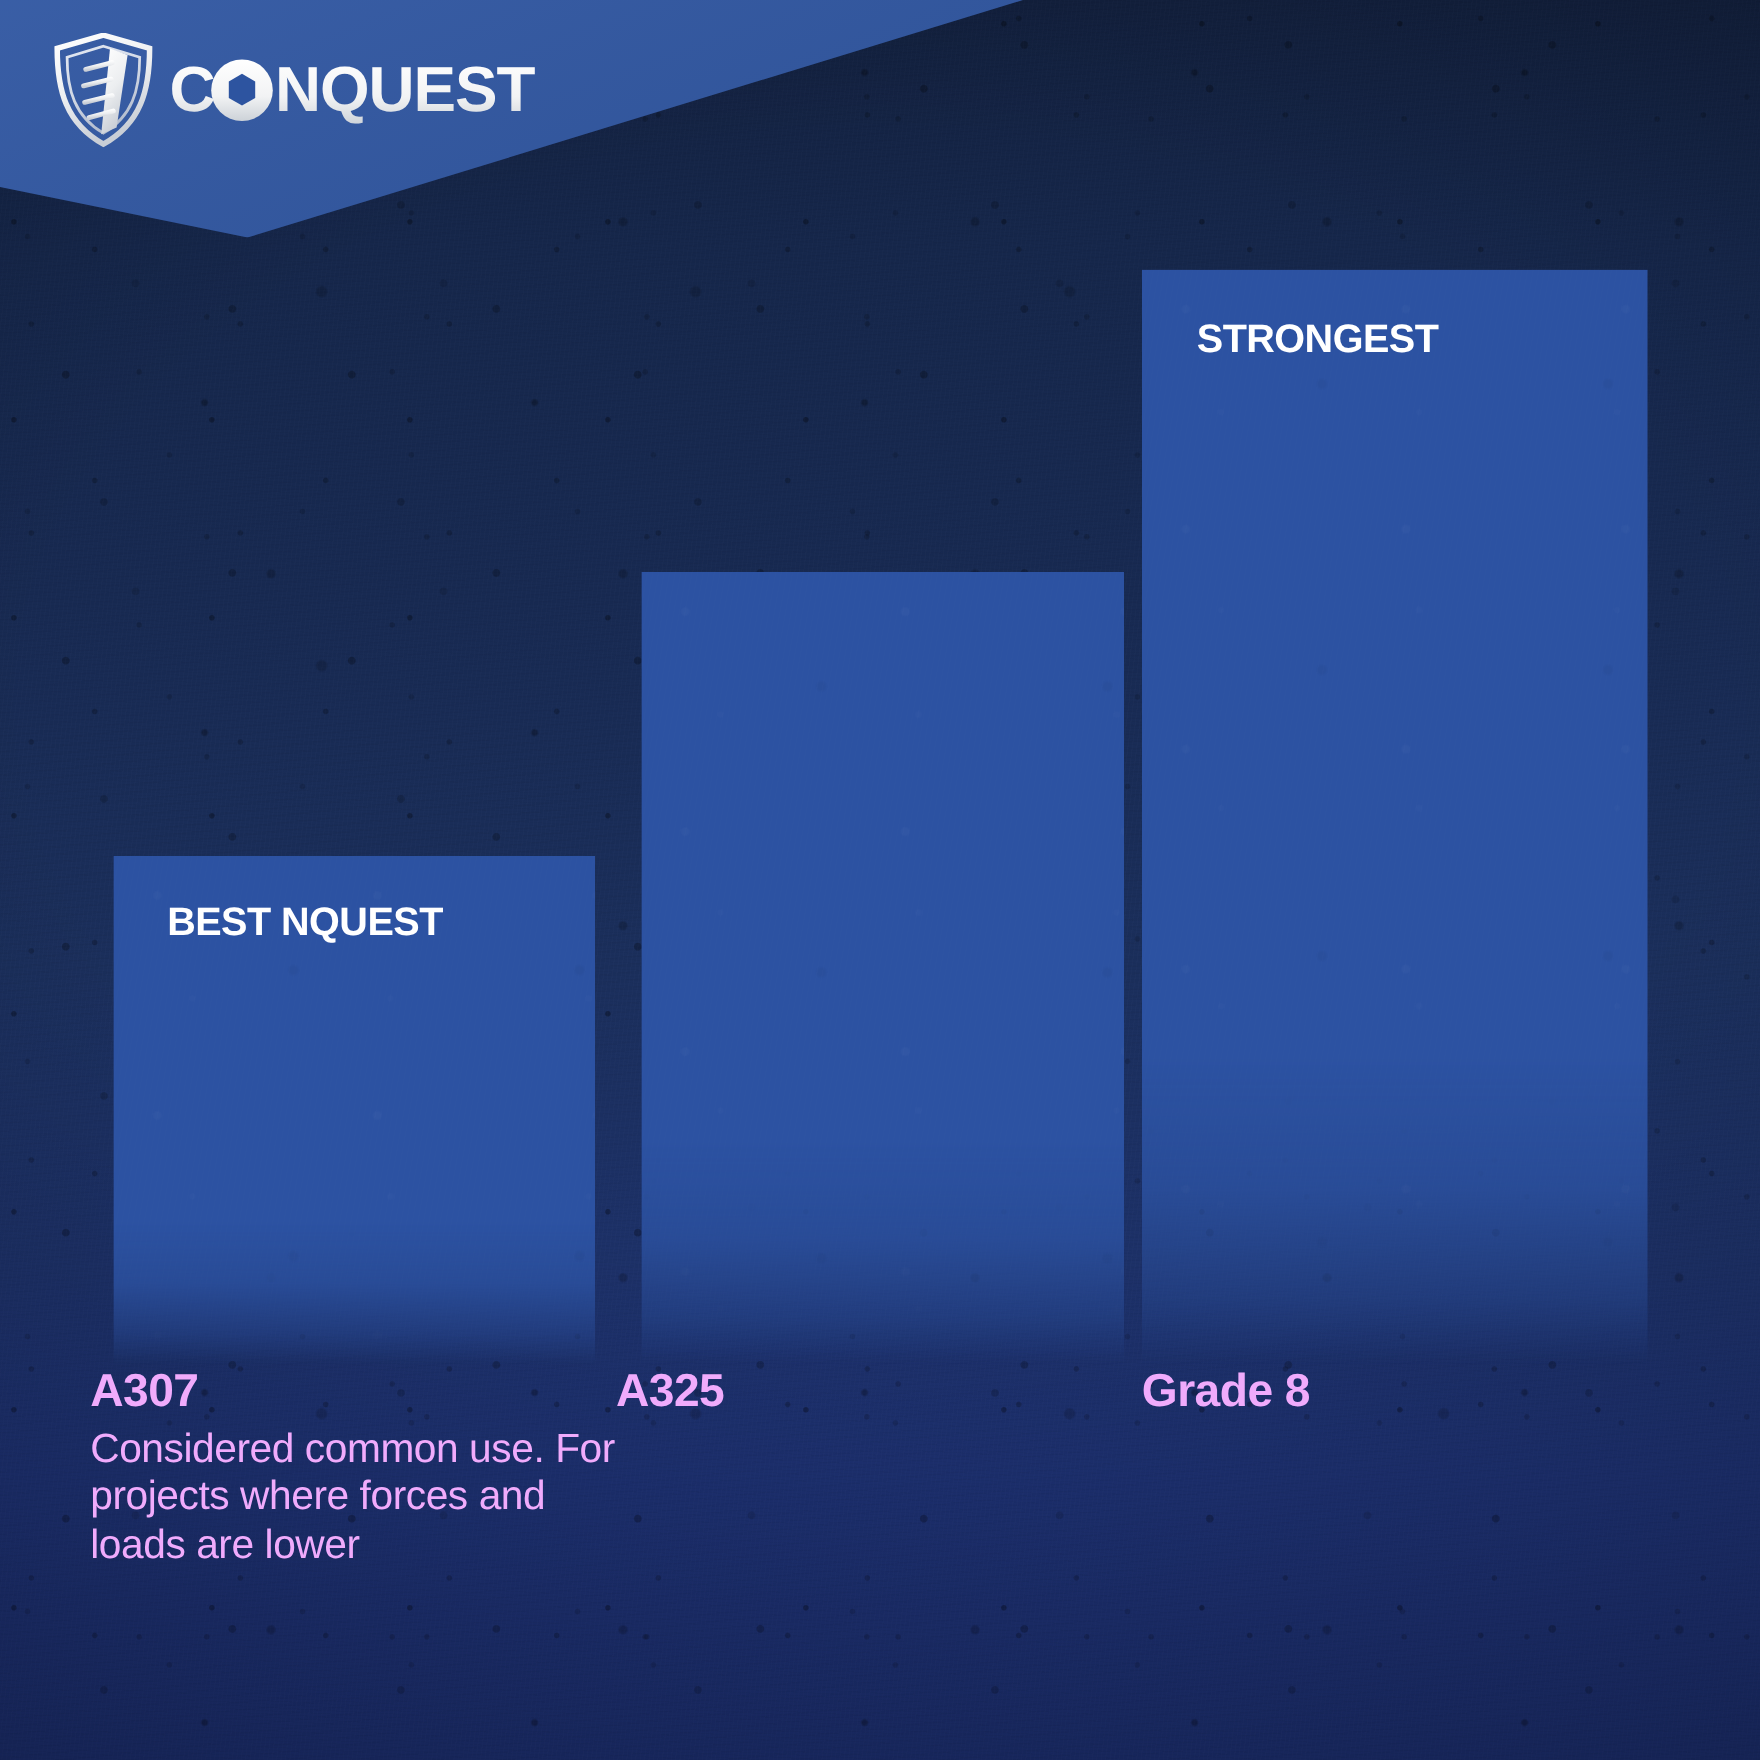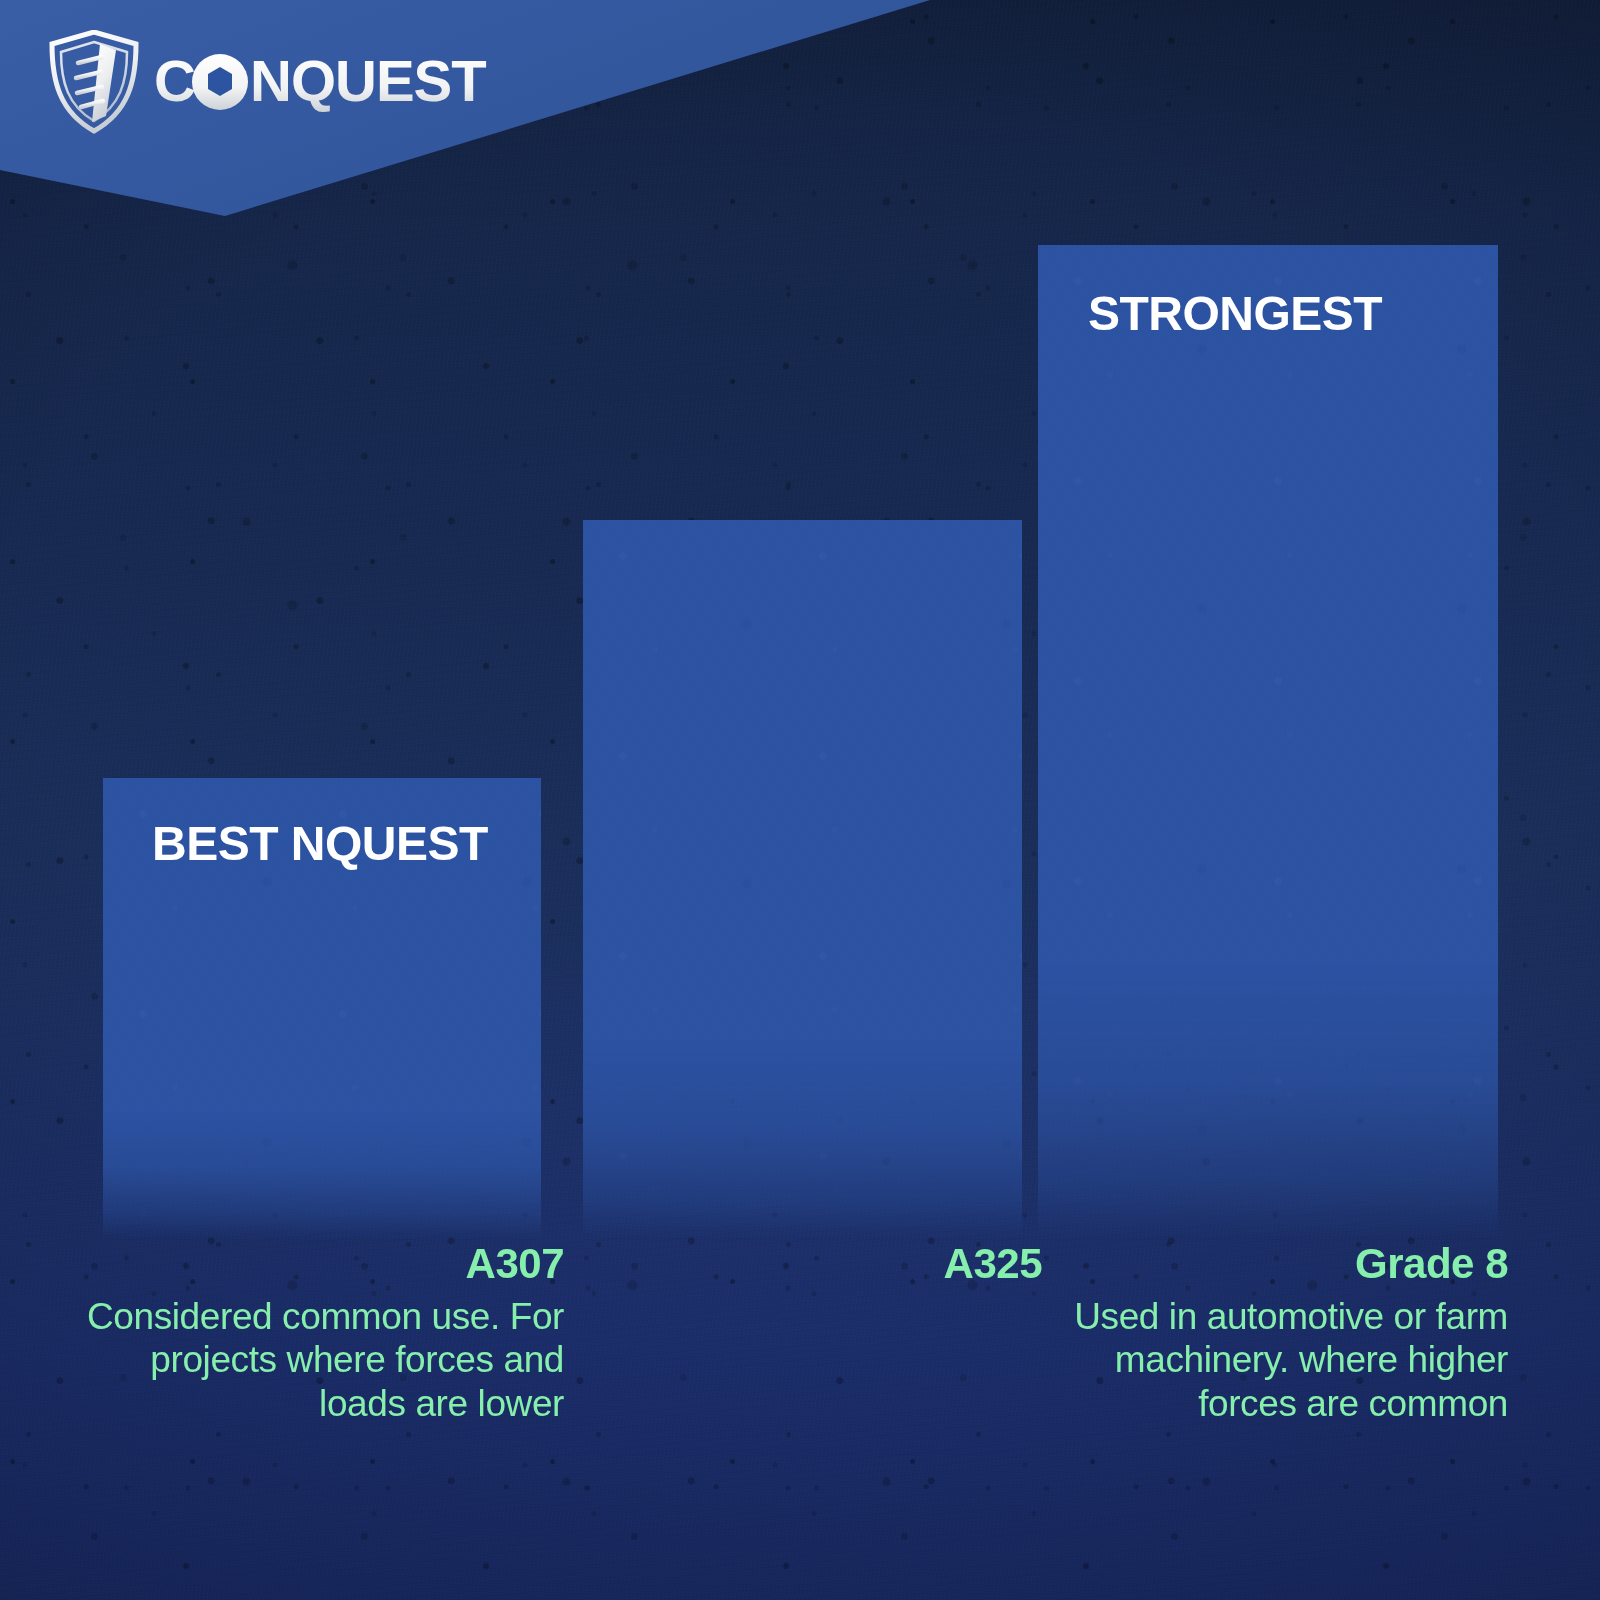--- a/index.html
+++ b/index.html
@@ -119,35 +119,35 @@
   }
 
   #bar-a307  { left:103px;  top:778px;  width:438px; height:462px; }
   #bar-a325  { left:583px;  top:520px;  width:439px; height:720px; }
   #bar-grade8{ left:1038px; top:245px;  width:460px; height:995px; }
 
   .bar-tag{
     position:absolute;
     color:#ffffff;
     font-weight:700;
-    font-size:48px;
+    font-size:36px;
     letter-spacing:-0.5px;
     line-height:1;
     white-space:nowrap;
     z-index:4;
   }
   #tag-best-value{ left:152px;  top:820px; }
   #tag-strongest { left:1088px; top:290px; }
 
   
   .captions{ position:absolute; left:0; top:1240px; width:1600px; z-index:4; }
   .col{
     position:absolute;
-    text-align:right;
-    color:#86efac;
+    text-align:left;
+    color:#f0abfc;
   }
   #col-a307   { left:82px;   width:482px; }
   #col-a325   { left:560px;  width:482px; }
   #col-grade8 { left:1038px; width:470px; }
 
   .col-title{
     font-size:42px;
     font-weight:700;
     letter-spacing:-0.5px;
     line-height:1.12;
@@ -234,18 +234,17 @@
       <div class="col-title">A307</div>
       <div class="col-desc">Considered common use. For projects where forces and loads are lower</div>
     </div>
 
     <div class="col" id="col-a325">
       <div class="col-title">A325</div>
     </div>
 
     <div class="col" id="col-grade8">
       <div class="col-title">Grade 8</div>
-      <div class="col-desc">Used in automotive or farm machinery. where higher forces are common</div>
     </div>
 
   </div>
 
 </div>
 
 </body></html>

